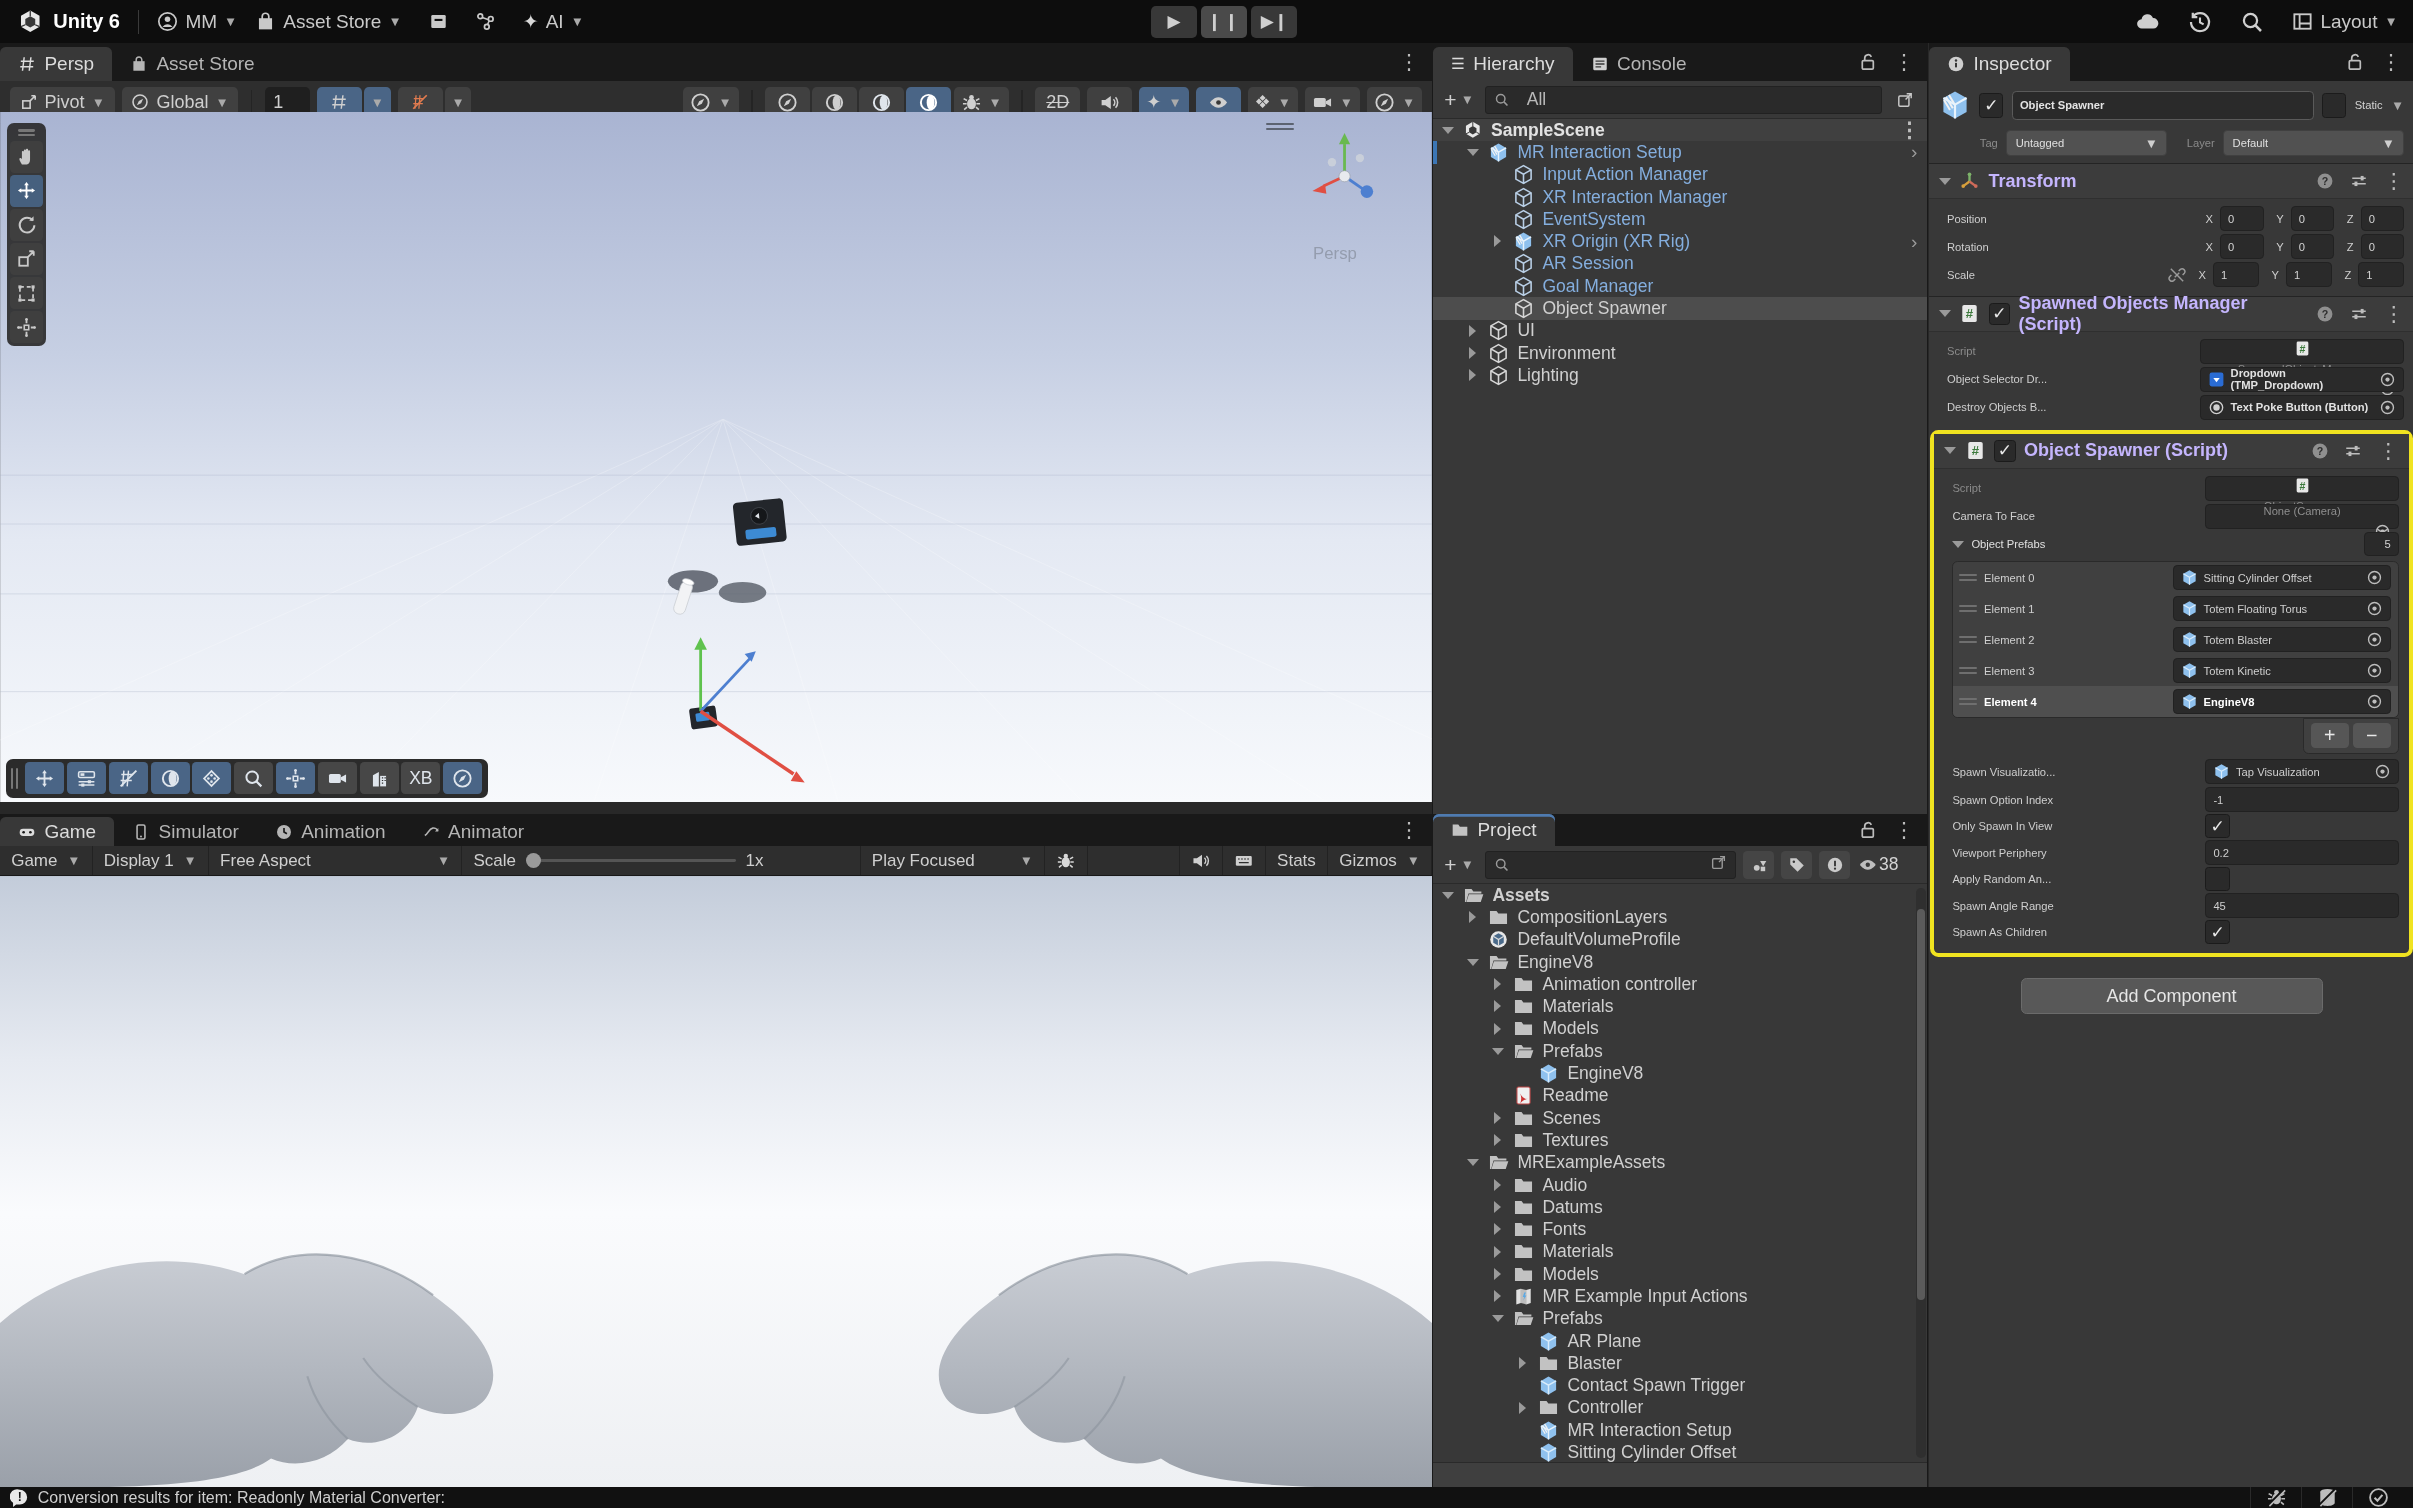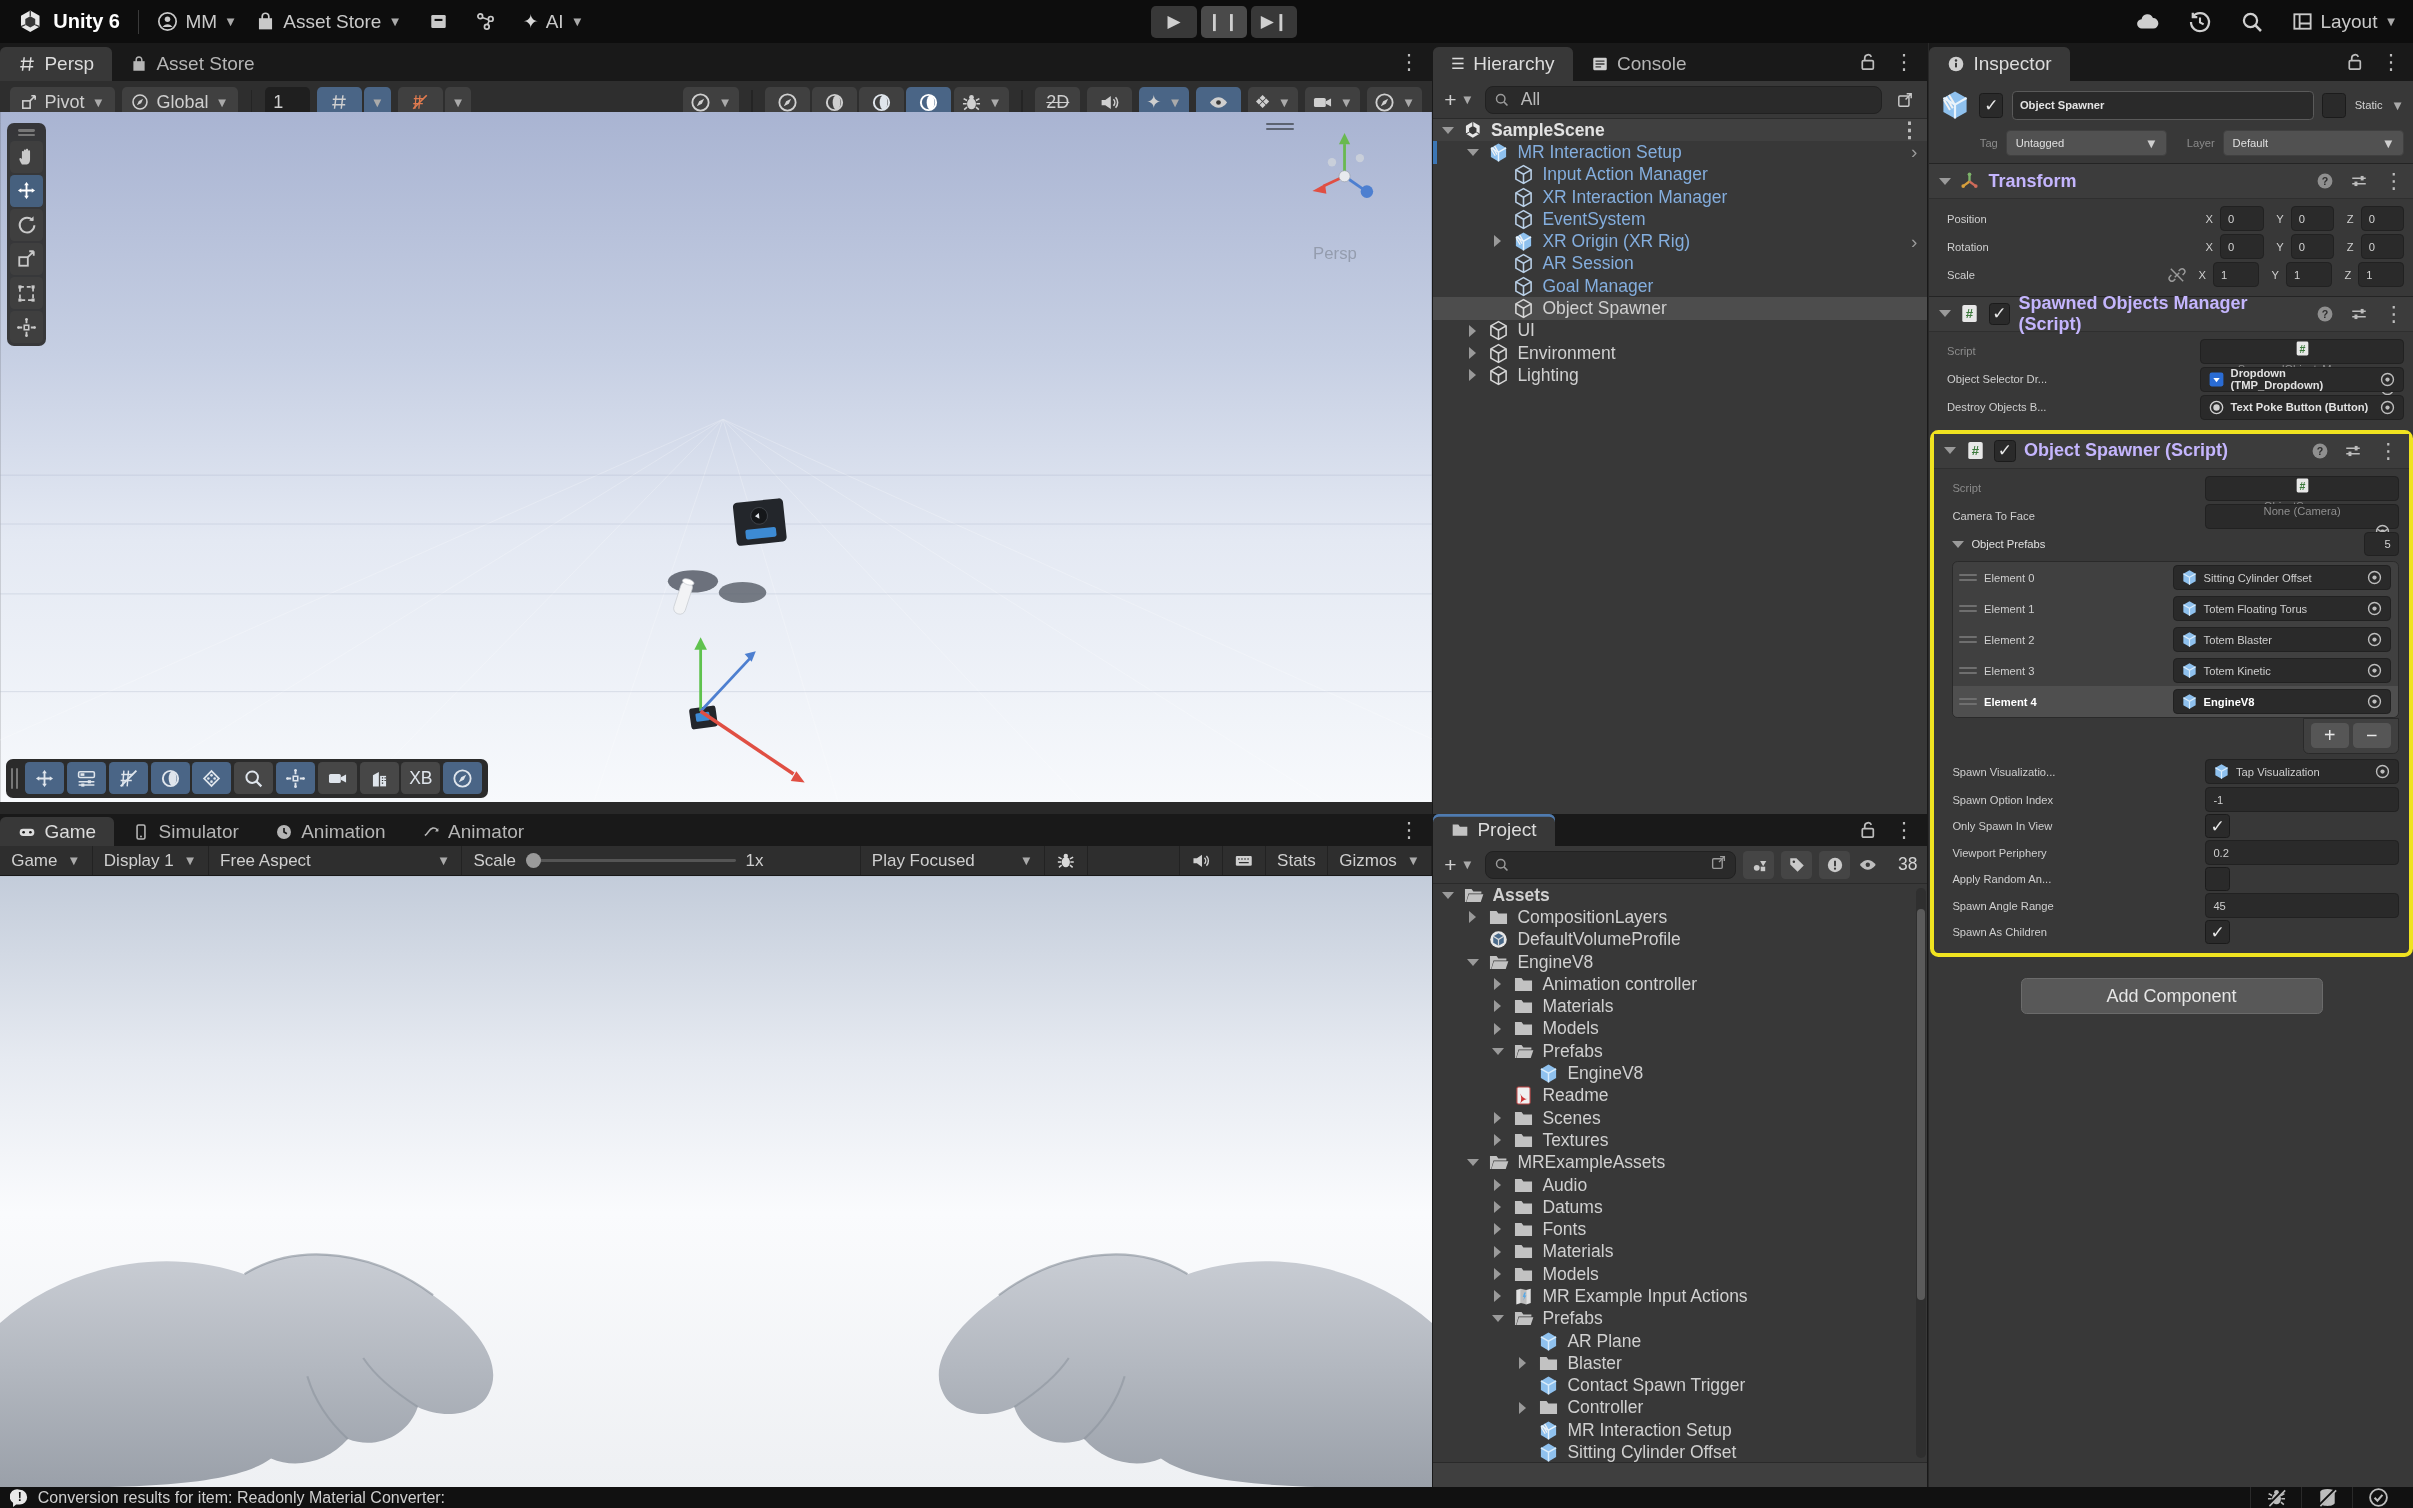--- a/index.html
+++ b/index.html
@@ -48,21 +48,21 @@
   .bb-handle i{width:2.1px;height:21px;background:#777;border-radius:1.4px;display:block;}
   .bb-btn{width:39px;height:32px;border-radius:4.2px;background:#474747;display:flex;align-items:center;justify-content:center;color:#dfe5ec;font-size:17.5px;}
   .bb-btn.blue{background:#4a6586;}
   
   #hier-panel{left:1433px;top:43px;width:494px;height:771px;background:#383838;}
   #proj-panel{left:1433px;top:814px;width:494px;height:673px;background:#383838;}
   #insp-panel{left:1929px;top:43px;width:485px;height:1444px;background:#383838;overflow:hidden;}
   .vdiv{background:#191919;}
   .panel-toolbar{height:38px;display:flex;align-items:center;gap:7px;padding:4.2px 7px;box-sizing:border-box;border-bottom:0.7px solid #2a2a2a;}
   .addbtn{display:flex;align-items:center;gap:4.2px;color:#cfcfcf;font-size:21px;padding:0 4.2px;}
-  .searchbox{flex:1;height:28px;background:#2a2a2a;border:0.7px solid #212121;border-radius:8px;display:flex;align-items:center;gap:11px;padding:0 8.4px;font-size:17.5px;color:#b9b9b9;box-sizing:border-box;}
+  .searchbox{flex:1;height:28px;background:#2a2a2a;border:0.7px solid #212121;border-radius:3px;display:flex;align-items:center;gap:17px;padding:0 8.4px;font-size:17.5px;color:#b9b9b9;box-sizing:border-box;}
   .sq-icon{width:31px;height:28px;border-radius:4.2px;display:flex;align-items:center;justify-content:center;color:#c9c9c9;}
   
   .tree{position:relative;overflow:hidden;}
   .trow{height:22.3px;display:flex;align-items:center;gap:8px;font-size:17.5px;color:#d0d0d0;padding-left:calc(7px + var(--d)*25px);position:relative;}
   .trow .tw{width:15.4px;height:15.4px;position:relative;flex:0 0 auto;}
   .tw.open::before{content:"";position:absolute;left:2.1px;top:4.2px;border-left:6.3px solid transparent;border-right:6.3px solid transparent;border-top:7.7px solid #9a9a9a;}
   .tw.closed::before{content:"";position:absolute;left:4.2px;top:1.4px;border-top:6.3px solid transparent;border-bottom:6.3px solid transparent;border-left:7.7px solid #9a9a9a;}
   .trow.sel{background:#4d4d4d;}
   .trow.hdr{background:#404040;font-weight:bold;color:#e2e2e2;}
   .trow .blue{color:#84aede;}
@@ -1024,21 +1024,21 @@
       <div class="sq-icon" style="background:#454545">
           <svg class="ic" style="width:18px;height:18px" viewBox="0 0 26 26" width="18" height="18">
             <use href="#s-tag"></use>
           </svg>
         </div>
       <div class="sq-icon" style="background:#454545">
           <svg class="ic" style="width:18px;height:18px" viewBox="0 0 26 26" width="18" height="18">
             <use href="#s-alert"></use>
           </svg>
         </div>
-      <div style="display:flex;align-items:center;gap:20px;margin-left:1.4px">
+      <div style="display:flex;align-items:center;gap:1px;margin-left:1.4px">
         <svg class="ic" style="width:19.6px;height:19.6px;color:#bdbdbd" viewBox="0 0 28 28" width="19.6" height="19.6">
             <use href="#s-eye"></use>
           </svg>
         <span style="font-size:17.5px">38</span>
       </div>
     </div>
     <div class="tree" style="height:578px">
       <div class="trow" style="--d:0;font-weight:bold">
         <span class="tw open"></span>
         <svg class="ic" viewBox="0 0 30 30" width="21" height="21">

